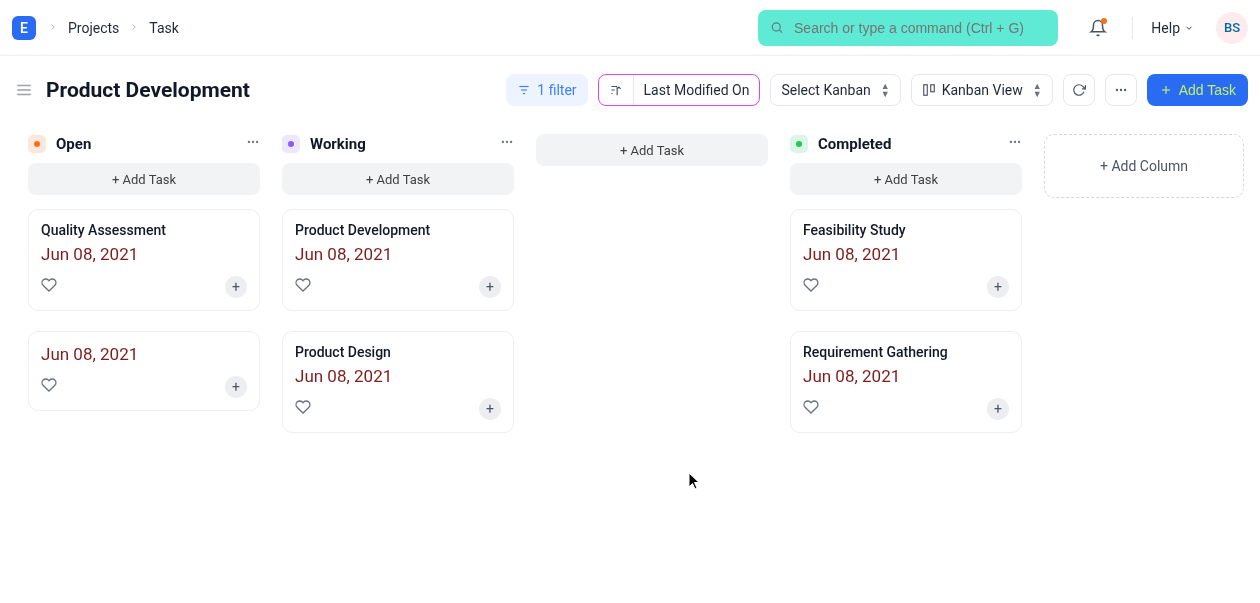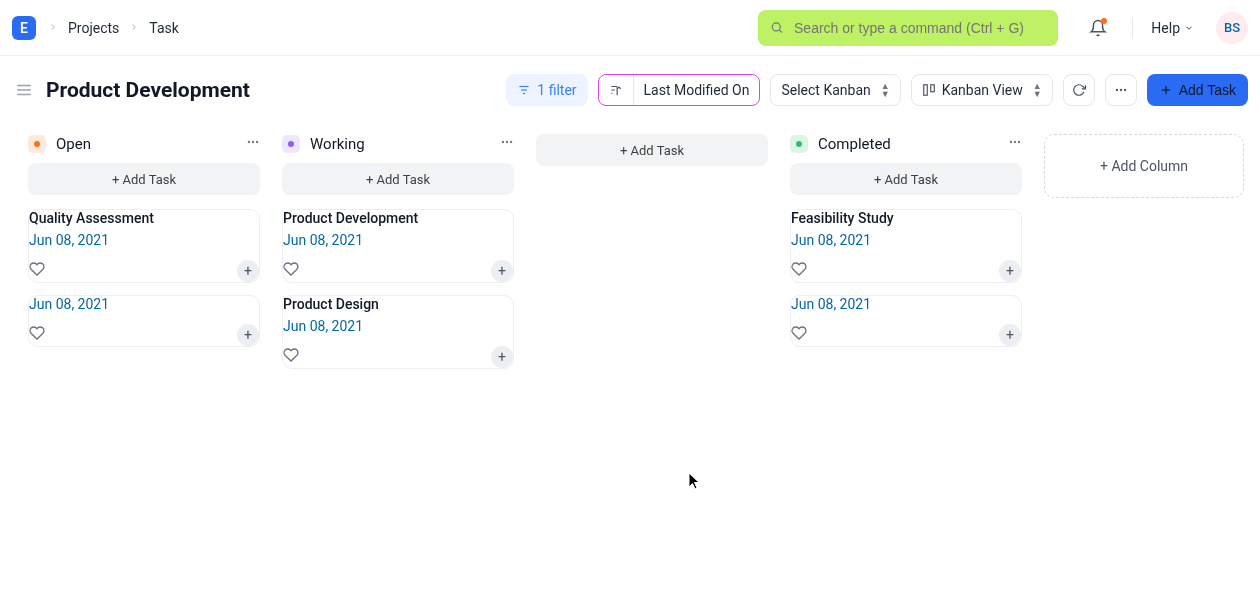--- a/index.html
+++ b/index.html
@@ -28,21 +28,21 @@
       display: flex; align-items: center; justify-content: center;
       color: #fff; font-weight: 600; font-size: 14px;
       margin-right: 4px;
     }
     .breadcrumbs { display: flex; align-items: center; gap: 10px; font-size: 14px; color: #1f2937; }
     .chev { color: #9aa1ac; font-size: 12px; }
     .crumb { cursor: pointer; }
     .flex-spacer { flex: 1; }
     .search-box {
       display: flex; align-items: center;
-      background: #bef264;
+      background: #5eead4;
       border-radius: 8px;
       padding: 0 12px;
       height: 36px;
       width: 300px;
       color: #6b7280;
       font-size: 14px;
       gap: 10px;
     }
     .search-box svg { color: #6b7280; }
     .search-input {
@@ -100,21 +100,21 @@
       display:flex; align-items:center; padding:0 10px; height:100%;
       font-size:14px; gap:6px; cursor:pointer;
     }
     .pill-group .sep { width:1px; height:100%; background:#e5e7eb; }
     .icon-btn {
       width: 32px; height: 32px; border:1px solid #e5e7eb; border-radius:8px;
       display:flex; align-items:center; justify-content:center; cursor:pointer; background:#fff;
     }
     .primary-btn {
       display:flex; align-items:center; gap:6px;
-      background:#2a6bf3; color:#0f172a; border-radius:8px;
+      background:#2a6bf3; color:#bef264; border-radius:8px;
       height:32px; padding:0 12px; font-size:14px; cursor:pointer; border:none;
     }
 
     
     .board {
       display: flex; gap: 22px; padding: 18px 28px 0 28px;
       overflow-x: hidden;
     }
     .column {
       width: 232px; flex: 0 0 232px;
@@ -124,35 +124,35 @@
     }
     .col-title-wrap { display:flex; align-items:center; gap:10px; }
     .status-dot {
       width:18px; height:18px; border-radius:5px;
       display:flex; align-items:center; justify-content:center;
     }
     .status-dot span { width:6px; height:6px; border-radius:50%; display:block; }
     .status-dot.orange { background:#fde9dc; } .status-dot.orange span{ background:#f97316;}
     .status-dot.purple { background:#ede7ff; } .status-dot.purple span{ background:#8b5cf6;}
     .status-dot.green  { background:#dcf5e7; } .status-dot.green  span{ background:#22c55e;}
-    .col-title { font-size: 15px; font-weight: 400; color:#111827; }
+    .col-title { font-size: 15px; font-weight: 700; color:#111827; }
     .col-more { color:#6b7280; cursor:pointer; }
 
     .add-task-row {
       background:#f2f3f5; border-radius:8px; height:32px;
       display:flex; align-items:center; justify-content:center;
       font-size:13px; color:#404040; cursor:pointer; margin-bottom:14px;
     }
 
     .card {
-      border:1px solid #eceef1; border-radius:10px; padding:0;
-      margin-bottom:12px; background:#fff;
+      border:1px solid #eceef1; border-radius:10px; padding:12px;
+      margin-bottom:20px; background:#fff;
     }
     .card-title { font-size:14px; font-weight:500; color:#111827; margin-bottom:6px; }
-    .card-date  { font-size:14px; color:#0369a1; margin-bottom:12px; }
+    .card-date  { font-size:17px; color:#7f1d1d; margin-bottom:12px; }
     .card-footer { display:flex; justify-content:space-between; align-items:center; }
     .heart-btn { color:#6b7280; cursor:pointer; }
     .plus-circle {
       width:22px; height:22px; border-radius:50%;
       background:#eceef1; color:#4b5563;
       display:flex; align-items:center; justify-content:center;
       font-size:14px; cursor:pointer; line-height:1;
     }
 
     .add-column {
@@ -400,20 +400,21 @@
         <div class="card-title">Feasibility Study</div>
         <div class="card-date">Jun 08, 2021</div>
         <div class="card-footer">
           <div class="heart-btn"><svg width="16" height="16" viewBox="0 0 24 24" fill="none" stroke="currentColor" stroke-width="2">
               <path d="M20.8 4.6a5.5 5.5 0 0 0-7.8 0L12 5.6l-1-1a5.5 5.5 0 0 0-7.8 7.8l1 1L12 21l7.8-7.6 1-1a5.5 5.5 0 0 0 0-7.8z"></path>
             </svg></div>
           <div class="plus-circle">+</div>
         </div>
       </div>
       <div class="card">
+        <div class="card-title">Requirement Gathering</div>
         <div class="card-date">Jun 08, 2021</div>
         <div class="card-footer">
           <div class="heart-btn"><svg width="16" height="16" viewBox="0 0 24 24" fill="none" stroke="currentColor" stroke-width="2">
               <path d="M20.8 4.6a5.5 5.5 0 0 0-7.8 0L12 5.6l-1-1a5.5 5.5 0 0 0-7.8 7.8l1 1L12 21l7.8-7.6 1-1a5.5 5.5 0 0 0 0-7.8z"></path>
             </svg></div>
           <div class="plus-circle">+</div>
         </div>
       </div>
     </div>
     <div class="add-column">+ Add Column</div>

